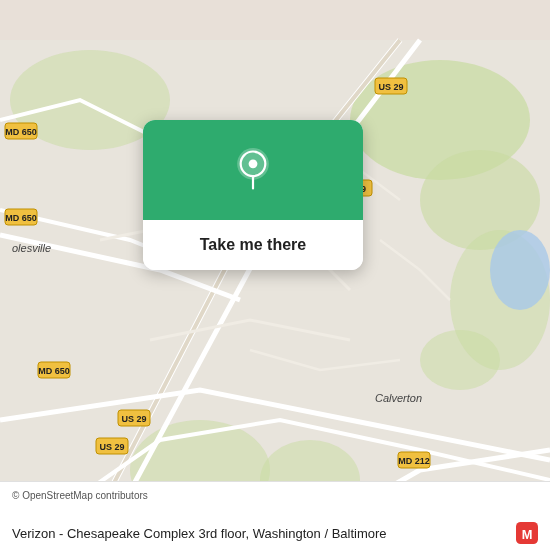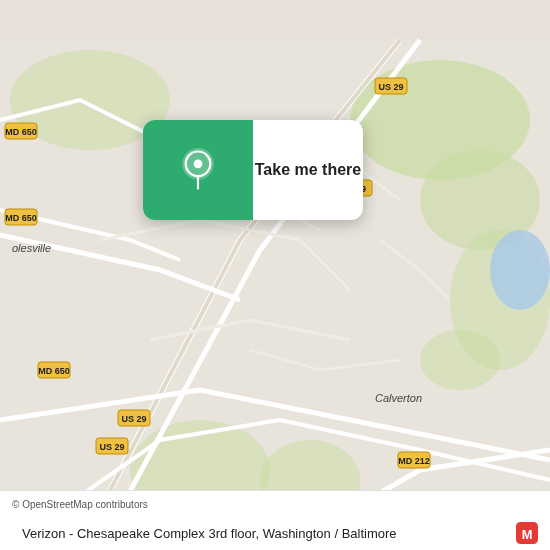--- a/index.html
+++ b/index.html
@@ -30,21 +30,21 @@
     #card {
       position: absolute;
       top: 120px;
       left: 143px;
       width: 220px;
       background: white;
       border-radius: 12px;
       box-shadow: 0 4px 16px rgba(0,0,0,0.25);
       overflow: hidden;
       display: flex;
-      flex-direction: row;
+      flex-direction: column;
       align-items: center;
     }
 
     #card-top {
       background-color: #2eab6e;
       width: 100%;
       height: 100px;
       display: flex;
       align-items: center;
       justify-content: center;
@@ -77,28 +77,27 @@
       background: white;
       border-top: 1px solid #e0e0e0;
       padding: 8px 12px 6px 12px;
       display: flex;
       flex-direction: column;
     }
 
     #attribution {
       font-size: 10px;
       color: #555;
-      margin-bottom: 12px;
+      margin-bottom: 21px;
     }
 
     #bottom-row {
       display: flex;
       align-items: center;
       justify-content: space-between;
-      margin-left: 10px;
     }
 
     #location-text {
       font-size: 13px;
       color: #222;
       font-weight: 400;
       flex: 1;
     }
 
     #moovit-logo {

